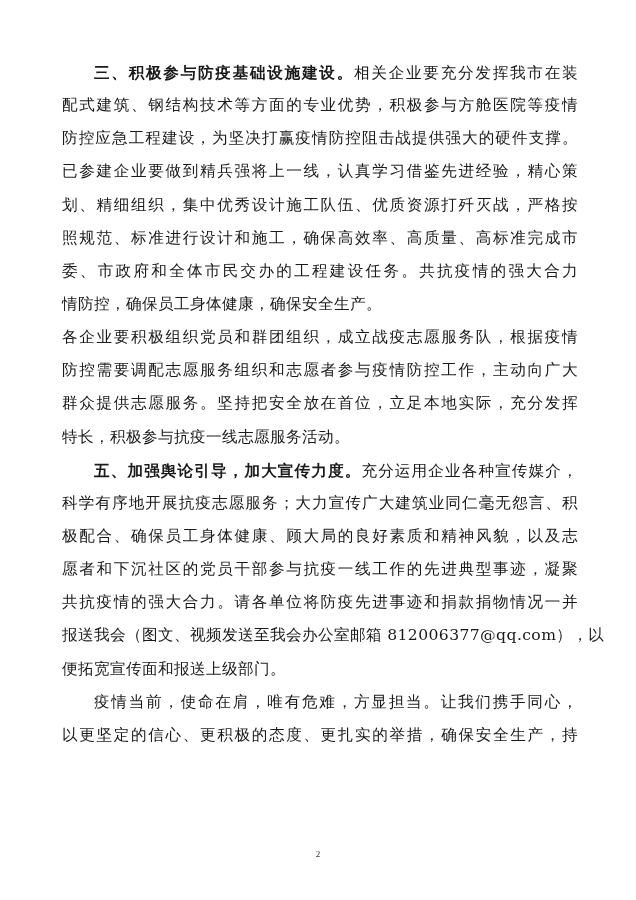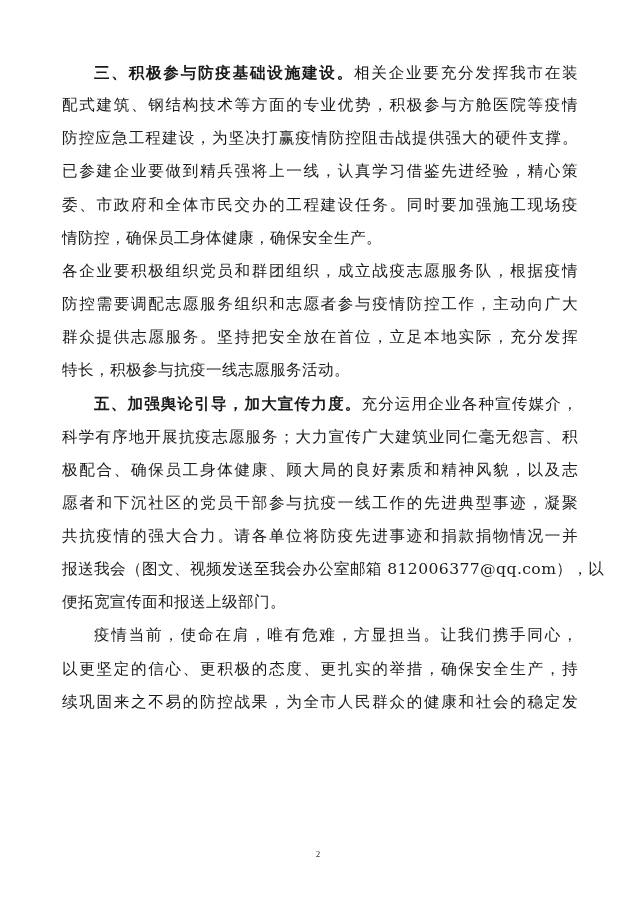--- a/index.html
+++ b/index.html
@@ -61,36 +61,37 @@
 </head>
 <body>
 
 <div class="page">
   <div class="text-body">
 
     <div class="line indent"><span class="heading">三、积极参与防疫基础设施建设。</span><span>相关企业要充分发挥我市在装</span></div>
     <div class="line">配式建筑、钢结构技术等方面的专业优势，积极参与方舱医院等疫情</div>
     <div class="line">防控应急工程建设，为坚决打赢疫情防控阻击战提供强大的硬件支撑。</div>
     <div class="line">已参建企业要做到精兵强将上一线，认真学习借鉴先进经验，精心策</div>
-    <div class="line">委、市政府和全体市民交办的工程建设任务。同时要加强施工现场疫</div>
+    <div class="line">划、精细组织，集中优秀设计施工队伍、优质资源打歼灭战，严格按</div>
+    <div class="line">照规范、标准进行设计和施工，确保高效率、高质量、高标准完成市</div>
+    <div class="line">委、市政府和全体市民交办的工程建设任务。共抗疫情的强大合力</div>
     <div class="line last">情防控，确保员工身体健康，确保安全生产。</div>
 
     <div class="line">各企业要积极组织党员和群团组织，成立战疫志愿服务队，根据疫情</div>
     <div class="line">防控需要调配志愿服务组织和志愿者参与疫情防控工作，主动向广大</div>
     <div class="line">群众提供志愿服务。坚持把安全放在首位，立足本地实际，充分发挥</div>
     <div class="line last">特长，积极参与抗疫一线志愿服务活动。</div>
 
     <div class="line indent"><span class="heading">五、加强舆论引导，加大宣传力度。</span><span>充分运用企业各种宣传媒介，</span></div>
     <div class="line">科学有序地开展抗疫志愿服务；大力宣传广大建筑业同仁毫无怨言、积</div>
     <div class="line">极配合、确保员工身体健康、顾大局的良好素质和精神风貌，以及志</div>
     <div class="line">愿者和下沉社区的党员干部参与抗疫一线工作的先进典型事迹，凝聚</div>
     <div class="line">共抗疫情的强大合力。请各单位将防疫先进事迹和捐款捐物情况一并</div>
     <div class="line">报送我会（图文、视频发送至我会办公室邮箱 812006377@qq.com），以</div>
     <div class="line last">便拓宽宣传面和报送上级部门。</div>
 
     <div class="line indent">疫情当前，使命在肩，唯有危难，方显担当。让我们携手同心，</div>
     <div class="line">以更坚定的信心、更积极的态度、更扎实的举措，确保安全生产，持</div>
-    <div class="line">续巩固来之不易的防控战果，为全市人民群众的健康和社会的稳定发</div>
 
   </div>
 
   <div class="page-number">2</div>
 </div>
 
 </body></html>

